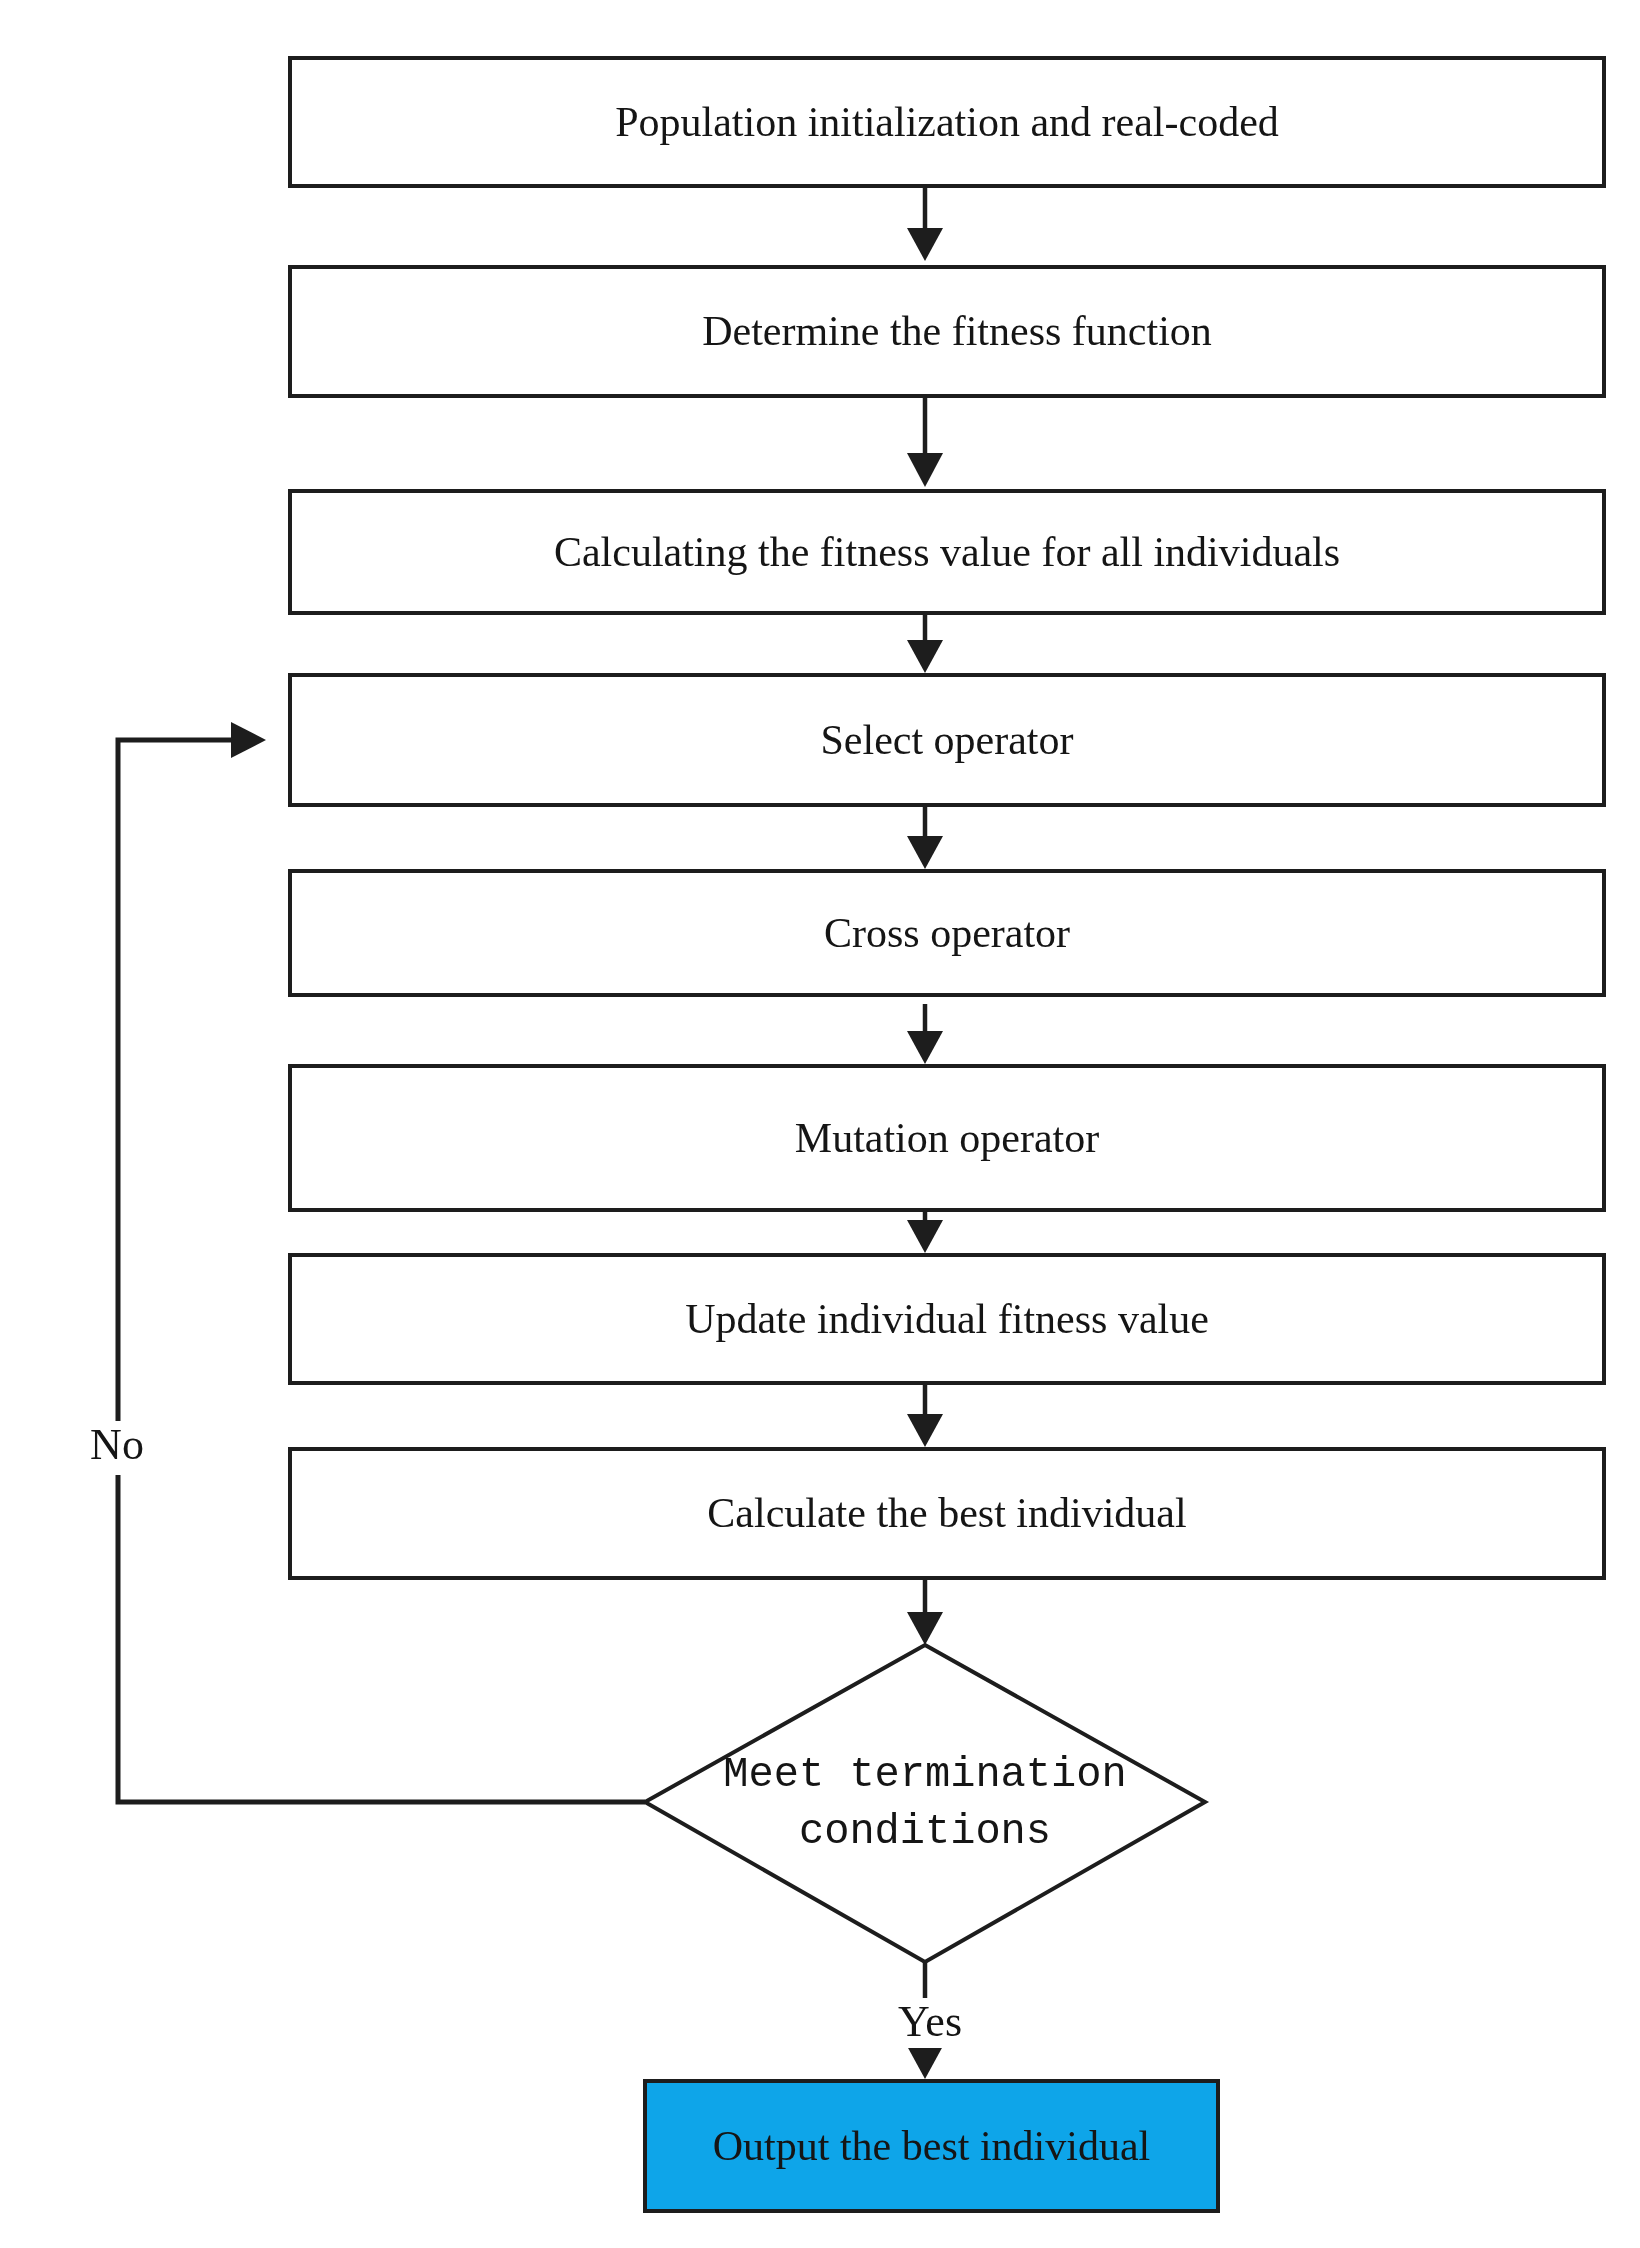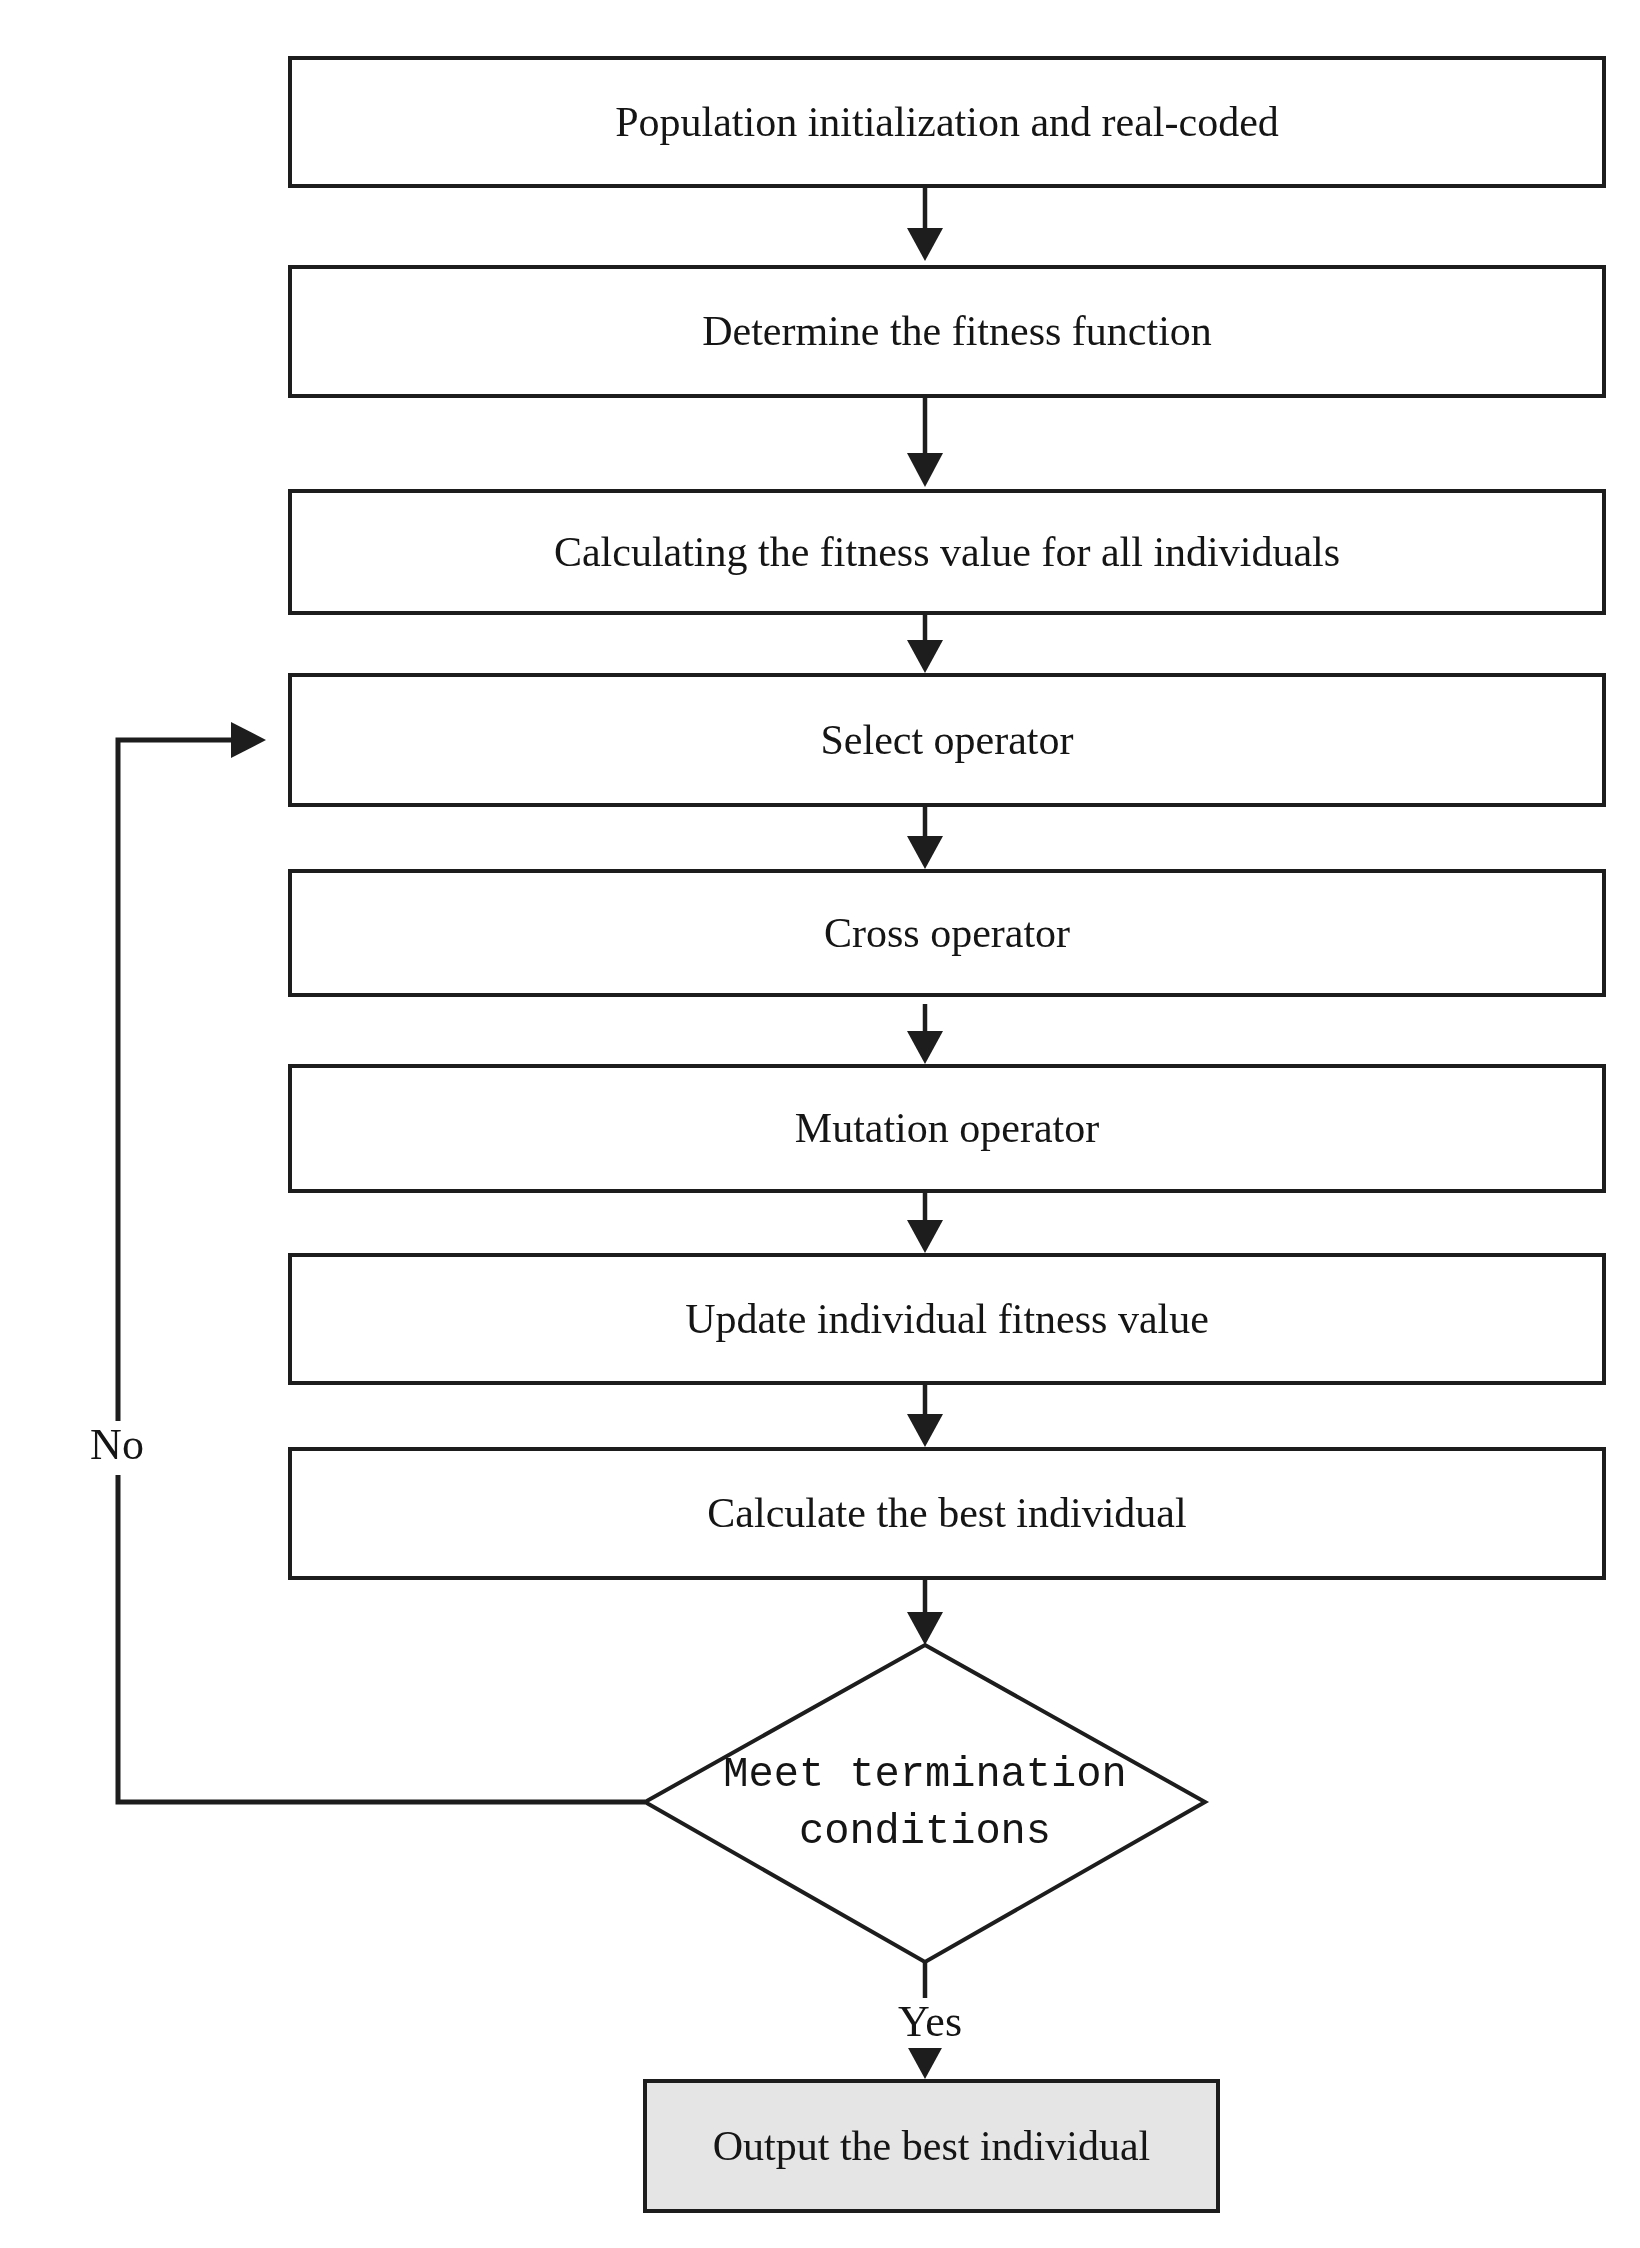--- a/index.html
+++ b/index.html
@@ -38,31 +38,31 @@
     font-size: 42px;
     line-height: 1.15;
     z-index: 2;
     margin-left: 21px;
   }
   .b1 { top: 56px;   height: 132px; }
   .b2 { top: 265px;  height: 133px; padding-left: 20px; }
   .b3 { top: 489px;  height: 126px; }
   .b4 { top: 673px;  height: 134px; }
   .b5 { top: 869px;  height: 128px; }
-  .b6 { top: 1064px; height: 129px; }
+  .b6 { top: 1064px; height: 148px; }
   .b7 { top: 1253px; height: 132px; font-family: Liberation Serif, serif; }
   .b8 { top: 1447px; height: 133px; }
   .output-box {
     position: absolute;
     left: 643px;
     top: 2079px;
     width: 577px;
     height: 134px;
     border: 4px solid #1d1d1d;
-    background: #e5e5e5;
+    background: #0ea5e9;
     box-sizing: border-box;
     display: flex;
     align-items: center;
     justify-content: center;
     text-align: center;
     font-size: 42px;
     z-index: 2;
   }
   .decision-label {
     position: absolute;

